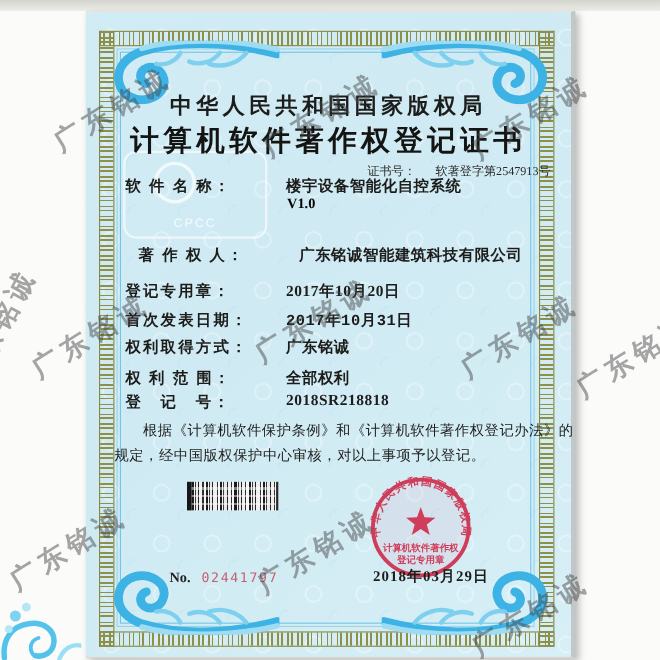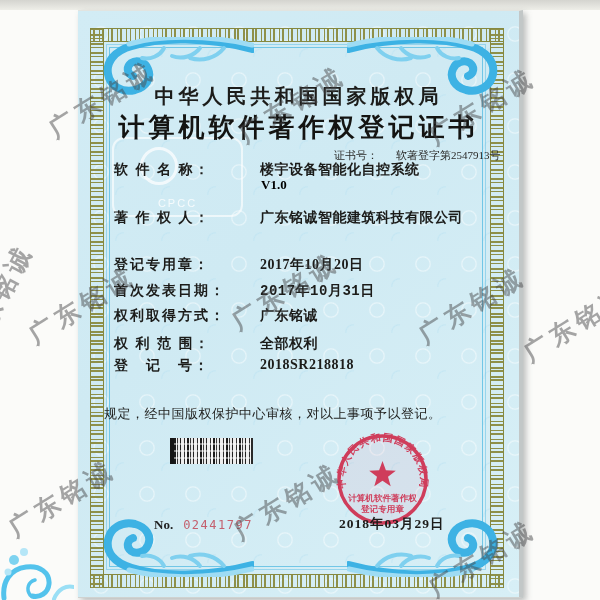--- a/index.html
+++ b/index.html
@@ -56,21 +56,21 @@
   .authority{position:absolute;left:0;width:100%;top:72px;text-align:center;
     font-size:20px;font-weight:bold;letter-spacing:4px;color:#1c1c1a;}
   .cert-title{position:absolute;left:0;width:100%;top:99px;text-align:center;
     font-size:26px;font-weight:bold;letter-spacing:4px;color:#141412;}
   .certno{position:absolute;left:256px;top:137px;font-size:11px;color:#2a2a28;white-space:nowrap;}
   .certno .lbl{margin-right:18px;}
   .field{position:absolute;left:36px;display:flex;font-size:14px;font-weight:bold;color:#1c1c1a;white-space:nowrap;}
   .field .label{width:146px;letter-spacing:2px;flex:none;}
   .field .value{letter-spacing:0.5px;}
   .f1{top:150px;} .f1v2{position:absolute;left:183px;top:166px;font-size:13px;font-weight:bold;}
-  .f2{top:198px;} .f3{top:245px;} .f4{top:271px;font-family:Liberation Mono, monospace;} .f5{top:296px;} .f6{top:324px;} .f7{top:346px;}
+  .f2{top:212px;margin-left:12px;} .f3{top:245px;} .f4{top:271px;font-family:Liberation Mono, monospace;} .f5{top:296px;} .f6{top:324px;} .f7{top:346px;}
   .statement{position:absolute;left:26px;font-size:13px;color:#1e1e1c;letter-spacing:0.5px;white-space:nowrap;}
   .st1{top:371px;padding-left:26px;}
   .st2{top:394px;}
   
   .barcode{position:absolute;left:92px;top:427px;width:77px;height:26px;
     border-left:4px solid #161616;border-right:2px solid #2a2a2a;
     background:
       repeating-linear-gradient(0deg,rgba(255,255,255,0) 0 5px,rgba(255,255,255,0.45) 5px 7px),
       repeating-linear-gradient(90deg,#1b1b1b 0 2px,#f2f2f2 2px 3px,#3a3a3a 3px 4px,#e8e8e8 4px 6px,#222 6px 7px,#eee 7px 10px,#303030 10px 11px,#f5f5f5 11px 13px);}
   
@@ -162,20 +162,21 @@
   </div>
   <div class="field f6">
     <span class="label">权 利 范 围：</span>
     <span class="value">全部权利</span>
   </div>
   <div class="field f7">
     <span class="label">登　记　号：</span>
     <span class="value">2018SR218818</span>
   </div>
 
+  <div class="statement st1">根据《计算机软件保护条例》和《计算机软件著作权登记办法》的</div>
   <div class="statement st2">规定，经中国版权保护中心审核，对以上事项予以登记。</div>
 
   <div class="barcode"></div>
 
   <div class="serial">
     <span>No.</span><span class="num">02441797</span>
   </div>
 
   <svg class="seal" viewBox="0 0 95 95">
     <circle cx="47.5" cy="47.5" r="43.5" fill="rgba(225,60,95,0.07)" stroke="#cf3050" stroke-width="3.5"></circle>

